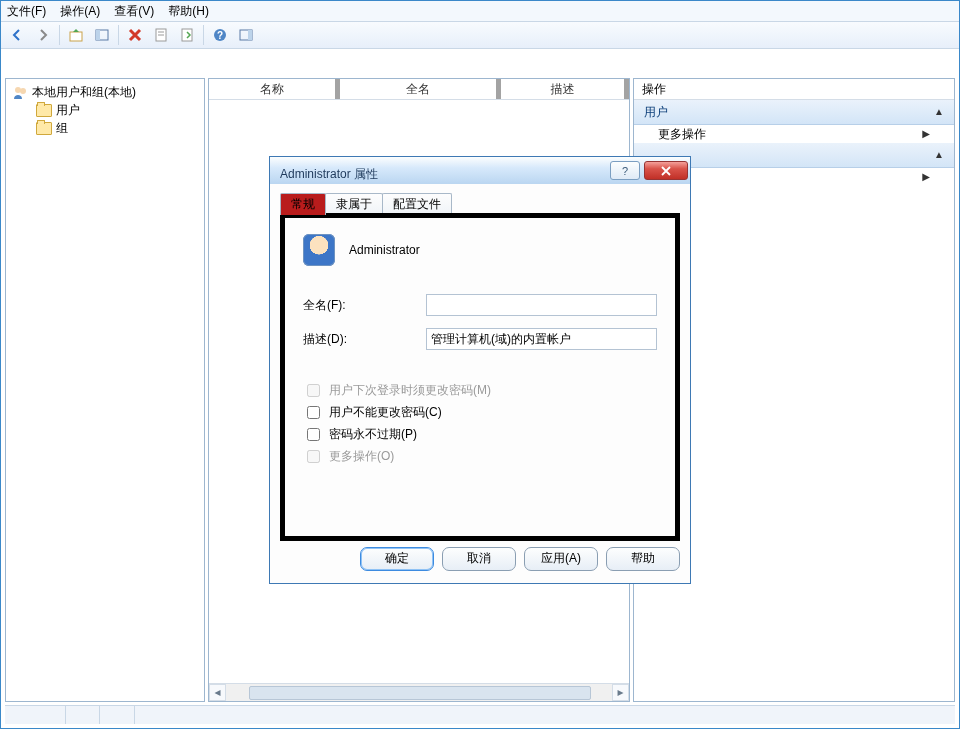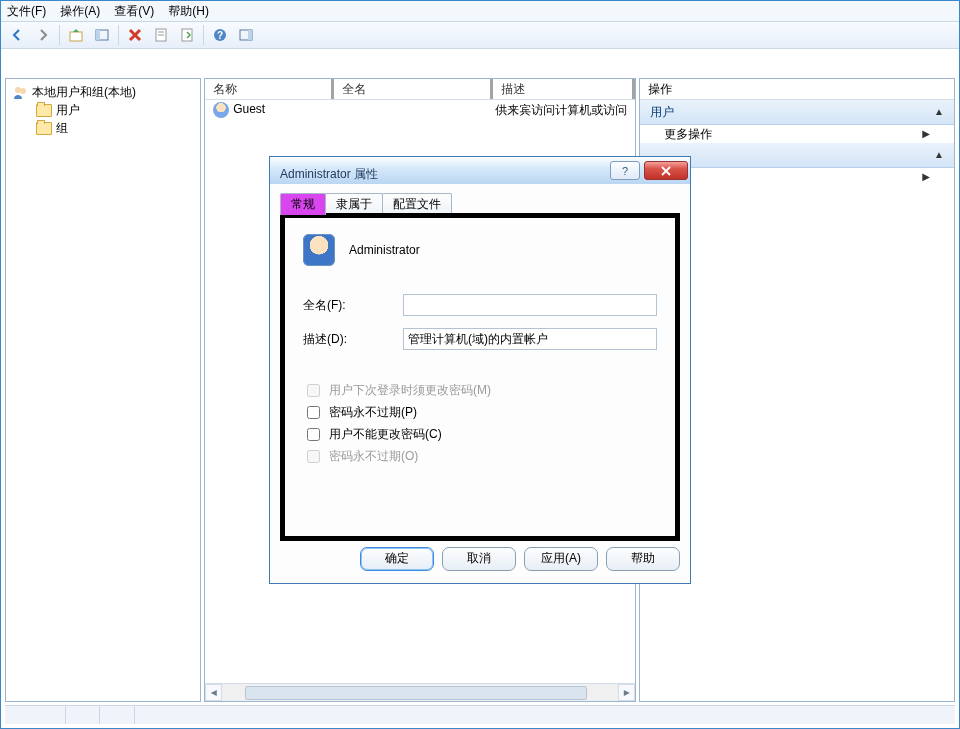--- a/index.html
+++ b/index.html
@@ -22,21 +22,21 @@
   .body-area{position:absolute;top:77px;left:4px;right:4px;bottom:26px;display:flex;gap:3px;}
   .pane{border:1px solid #9db6cf;background:#fff;box-sizing:border-box;}
   .tree{width:200px;height:100%;}
   .tree-inner{padding:4px 6px;}
   .tree-row{display:flex;align-items:center;height:18px;gap:4px;}
   .tree-row.child{padding-left:24px;}
   .folder{width:14px;height:11px;background:#ffe9a8;border:1px solid #d0a83c;border-radius:1px;position:relative;}
   .folder:before{content:"";position:absolute;top:-3px;left:0;width:6px;height:3px;background:#ffe9a8;border:1px solid #d0a83c;border-bottom:none;border-radius:1px 1px 0 0;}
   .mid{flex:1;height:100%;display:flex;flex-direction:column;position:relative;}
   .mid-head{height:20px;display:flex;border-bottom:1px solid #d4dde7;background:#fff;}
-  .mid-head .col{padding:0 8px;line-height:20px;border-right:3px solid #a3a3a3;color:#333;}
+  .mid-head .col{padding:0 8px;line-height:20px;border-right:5px solid #a3a3a3;color:#333;text-align:center;}
   .mid-body{flex:1;overflow:hidden;}
   .mid-row{height:20px;display:flex;align-items:center;}
   .mid-row .c{padding:0 8px;white-space:nowrap;overflow:hidden;}
   .mid-row.sel{background:#f2f2f2;}
   .usricon{width:16px;height:16px;display:inline-block;background:radial-gradient(circle at 50% 35%, #fce2bf 35%, #7aa7e7 36%);border-radius:50%;margin-right:4px;vertical-align:middle;}
   .hscroll{height:17px;background:#f0f0f0;border-top:1px solid #d4dde7;position:relative;}
   .hscroll .thumb{position:absolute;top:2px;left:40px;width:340px;height:12px;background:#d9e4ef;border:1px solid #b7c6d6;border-radius:2px;}
   .hscroll .arr{position:absolute;top:0;width:17px;height:17px;line-height:15px;text-align:center;color:#6a7b8c;border:1px solid #d4dde7;box-sizing:border-box;background:#f7f9fc;}
   .hscroll .arr.l{left:0;} .hscroll .arr.r{right:0;}
   .actions{width:322px;height:100%;display:flex;flex-direction:column;}
@@ -49,27 +49,27 @@
   .statusbar .seg{display:inline-block;width:60px;height:100%;border-right:1px solid #c9d7e6;}
   
   .dialog{position:absolute;left:268px;top:155px;width:422px;height:428px;border:1px solid #3e79b4;background:#fdfdfd;box-shadow:0 0 0 1px rgba(255,255,255,0.6) inset;box-sizing:border-box;}
   .dlg-title{height:27px;background:linear-gradient(#fcfefe,#d7e9fb 40%,#bad6f1);display:flex;align-items:center;padding:0 2px 0 10px;border-bottom:1px solid #8eb4d8;}
   .dlg-title .t{flex:1;color:#1e395b;margin-top:8px;}
   .dlg-title .help{width:28px;height:17px;border:1px solid #7b9ec1;border-radius:3px;background:linear-gradient(#fcfefe,#dfeaf6);display:flex;align-items:center;justify-content:center;margin-right:4px;font-size:11px;color:#3a5a7a;}
   .dlg-title .xclose{width:42px;height:17px;border:1px solid #963434;border-radius:3px;background:linear-gradient(#f4a09a,#d9534a 40%,#c13027);display:flex;align-items:center;justify-content:center;color:#fff;font-size:11px;font-weight:bold;}
   .dlg-body{position:absolute;top:27px;left:0;right:0;bottom:0;background:#fdfdfd;}
   .tabs{position:absolute;top:9px;left:10px;right:10px;height:21px;display:flex;}
   .tab{padding:0 10px;height:20px;line-height:20px;border:1px solid #a8b8c8;border-bottom:none;background:linear-gradient(#fdfdfd,#f0f4f8);margin-right:-1px;position:relative;border-radius:2px 2px 0 0;}
-  .tab.active{background:#d946ef;z-index:2;height:21px;}
+  .tab.active{background:#b91c1c;z-index:2;height:21px;}
   .tabpage{position:absolute;top:29px;left:10px;right:10px;bottom:42px;border:5px solid #000000;background:#fdfdfd;padding:16px 18px;box-sizing:border-box;}
   .user-head{display:flex;align-items:center;gap:14px;margin-bottom:28px;}
   .user-head .big{width:32px;height:32px;border-radius:6px;background:radial-gradient(circle at 50% 35%, #fce2bf 35%, #3d76c7 36%);box-shadow:0 0 0 1px #6e93c1 inset;}
   .frow{display:flex;align-items:center;margin-bottom:12px;}
   .frow label{width:100px;}
-  .frow input[type=text]{flex:1;height:20px;border:1px solid #b4c3d3;padding:0 4px;font-family:inherit;font-size:12px;}
+  .frow input[type=text]{flex:1;height:20px;border:1px solid #b4c3d3;padding:0 4px;font-family:inherit;font-size:12px;margin-left:23px;}
   .chk{display:flex;align-items:center;height:20px;gap:6px;margin-bottom:2px;}
   .chk input{width:13px;height:13px;}
   .chk.disabled{color:#9a9a9a;}
   .chk.hl-wrap{border:2px solid #e03030;display:inline-flex;padding:0 3px 0 1px;}
   .dlg-footer{position:absolute;left:10px;right:10px;bottom:10px;height:26px;display:flex;justify-content:flex-end;gap:8px;}
   .dbtn{width:72px;height:22px;border:1px solid #8a9eb2;border-radius:7px;background:linear-gradient(#fdfefe,#e7eef6);text-align:center;line-height:20px;cursor:default;}
   .dbtn.default{border-color:#3d8be0;box-shadow:0 0 0 1px #8fc2f5 inset;}
   svg{display:block;}
 </style>
 </head>
@@ -168,25 +168,20 @@
       </div>
     </div>
 
     <div class="pane mid">
       <div class="mid-head">
         <div class="col" style="width:110px">名称</div>
         <div class="col" style="width:140px">全名</div>
         <div class="col" style="flex:1">描述</div>
       </div>
       <div class="mid-body">
-        <div class="mid-row">
-          <div class="c" style="width:110px"><span class="usricon"></span><span>Guest</span></div>
-          <div class="c" style="width:140px"></div>
-          <div class="c" style="flex:1">供来宾访问计算机或访问</div>
-        </div>
       </div>
       <div class="hscroll">
         <div class="arr l">◂</div>
         <div class="thumb"></div>
         <div class="arr r">▸</div>
       </div>
     </div>
 
     <div class="pane actions">
       <div class="actions-h">操作</div>
@@ -245,29 +240,29 @@
           <label>描述(D):</label>
           <input type="text" value="管理计算机(域)的内置帐户" style="">
         </div>
         <div style="height:18px"></div>
         <div class="chk disabled">
           <input type="checkbox" disabled="" style="">
           <span>用户下次登录时须更改密码(M)</span>
         </div>
         <div class="chk">
           <input type="checkbox" style="">
-          <span>密码永不过期(P)</span>
+          <span>用户不能更改密码(C)</span>
         </div>
         <div class="chk">
           <input type="checkbox" style="">
-          <span>用户不能更改密码(C)</span>
+          <span>密码永不过期(P)</span>
         </div>
         <div class="chk disabled">
           <input type="checkbox" disabled="" style="">
-          <span>密码永不过期(O)</span>
+          <span>更多操作(O)</span>
         </div>
       </div>
       <div class="dlg-footer">
         <div class="dbtn default">确定</div>
         <div class="dbtn">取消</div>
         <div class="dbtn">应用(A)</div>
         <div class="dbtn">帮助</div>
       </div>
     </div>
   </div>

